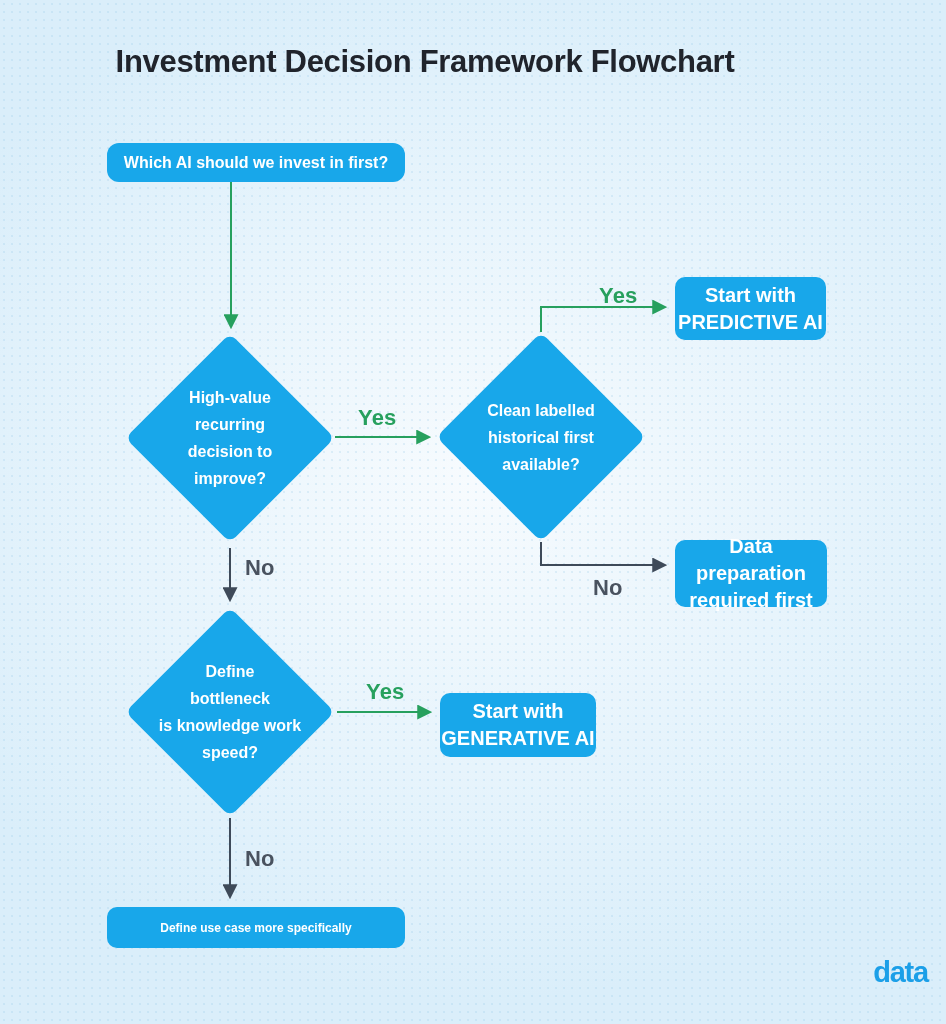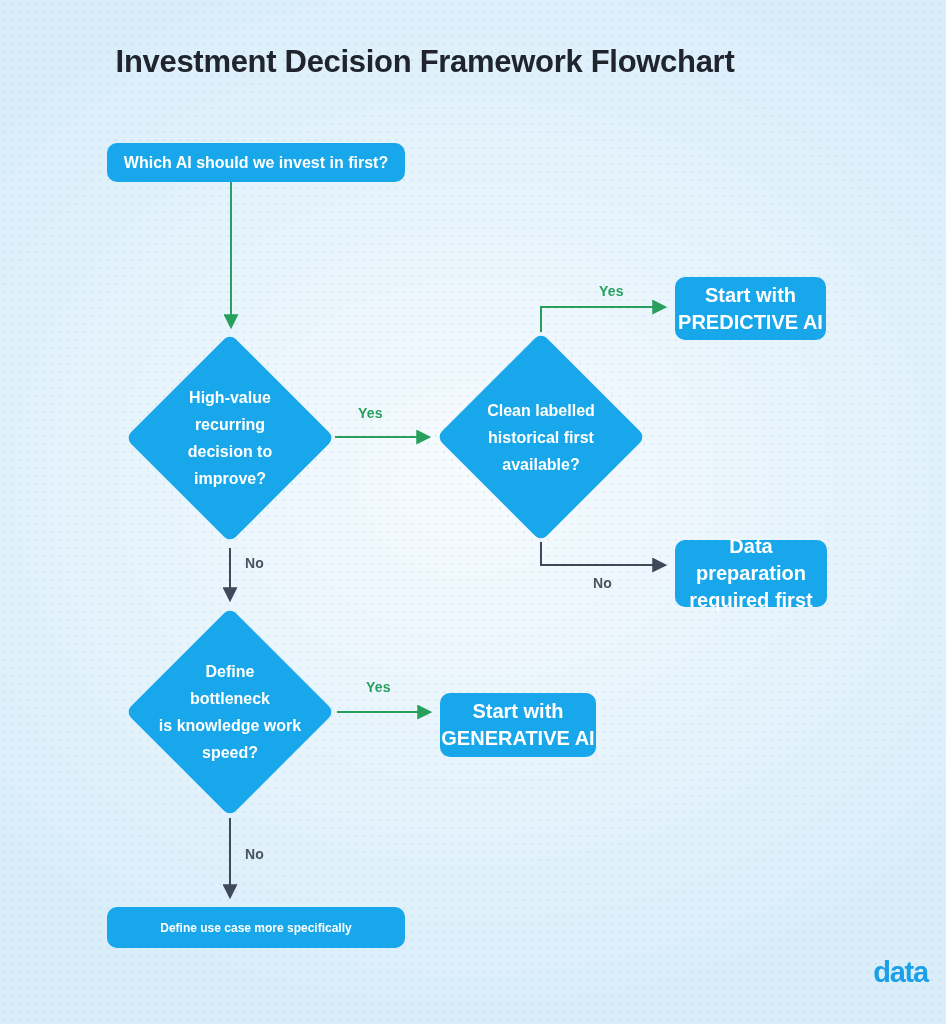--- a/index.html
+++ b/index.html
@@ -29,21 +29,21 @@
     background:#18a7ea;
     border-radius:10px;
     color:#ffffff;
     font-weight:700;
     display:flex; flex-direction:column;
     align-items:center; justify-content:center;
     text-align:center;
   }
   .node-box .ln { display:block; line-height:27px; font-size:20px; }
 
-  #node-start   { left:107px; top:143px; width:298px; height:39px; font-size:16px; }
+  #node-start   { left:107px; top:143px; width:298px; height:39px; font-size:16px;border-radius:12px; }
   #node-predictive { left:675px; top:277px; width:151px; height:63px; }
   #node-dataprep   { left:675px; top:540px; width:152px; height:67px; }
   #node-generative { left:440px; top:693px; width:156px; height:64px; }
   #node-define  { left:107px; top:907px; width:298px; height:41px; font-size:12px; }
 
   
   .diamond {
     position:absolute;
     width:148px; height:148px;
     background:#18a7ea;
@@ -61,21 +61,21 @@
     text-align:center; line-height:27px;
     pointer-events:none;
   }
   #lbl-highvalue  { left:130px; top:384px; }
   #lbl-cleandata  { left:441px; top:397px; }
   #lbl-bottleneck { left:130px; top:658px; }
 
   
   .edge-label {
     position:absolute;
-    font-size:14px; font-weight:600;
+    font-size:22px; font-weight:600;
     letter-spacing:.2px;
   }
   .edge-label.green { color:#27a05e; }
   .edge-label.slate { color:#49525f; }
   #yes-clean      { left:358px; top:405px; }
   #yes-predictive { left:599px; top:283px; }
   #no-dataprep    { left:593px; top:575px; }
   #no-bottleneck  { left:245px; top:555px; }
   #yes-generative { left:366px; top:679px; }
   #no-define      { left:245px; top:846px; }

